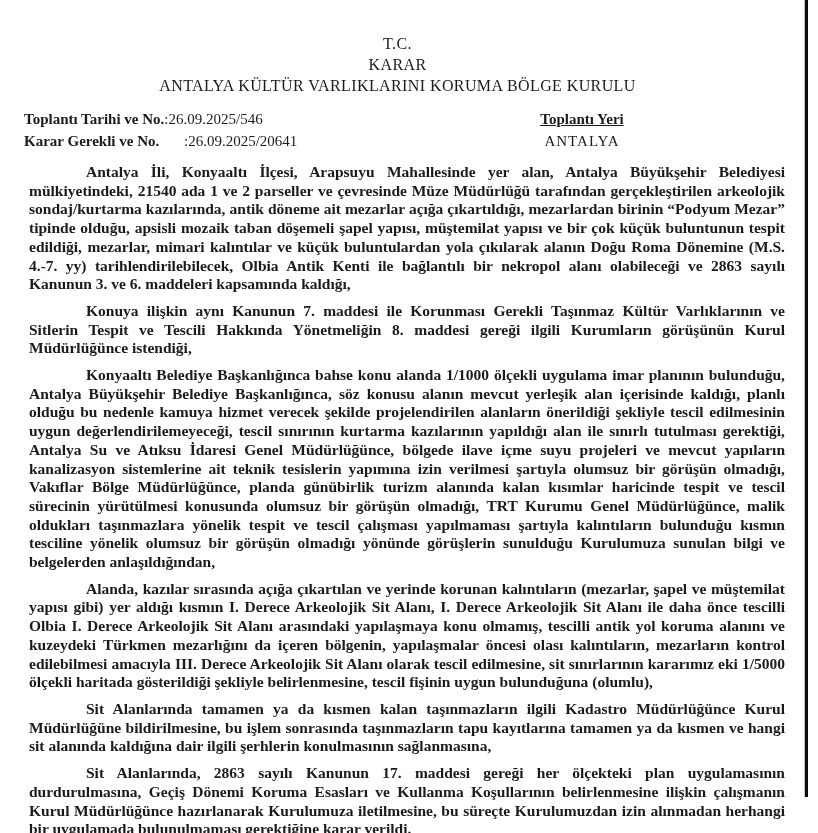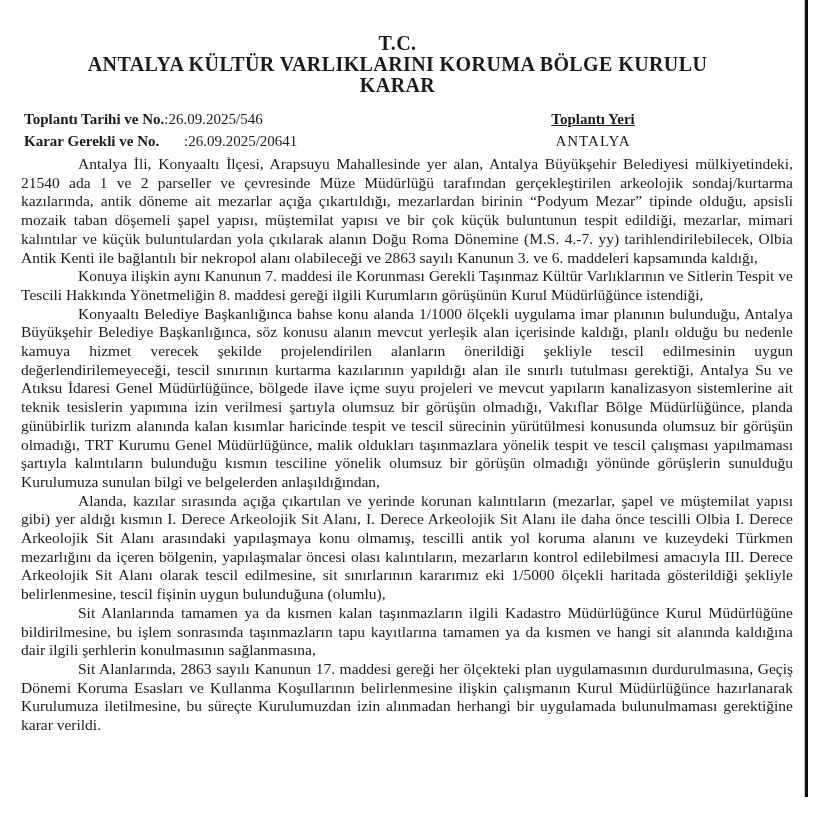--- a/index.html
+++ b/index.html
@@ -24,22 +24,22 @@
     height: 797px;
     background: #0d0d0d;
     box-shadow: -1px 0 1px rgba(0,0,0,0.25);
   }
   .doc-header {
     position: absolute;
     top: 33px;
     left: 0;
     width: 795px;
     text-align: center;
-    font-weight: bold;
-    font-size: 20px;
+    font-weight: normal;
+    font-size: 16px;
     line-height: 21px;
     letter-spacing: 0.4px;
   }
   .meta {
     position: absolute;
     top: 109px;
     left: 24px;
     width: 771px;
     font-size: 15px;
     line-height: 21.5px;
@@ -48,21 +48,21 @@
   .meta-label {
     display: inline-block;
     font-weight: bold;
   }
   .meta-label.w1 { min-width: 0; }
   .meta-label.w2 { min-width: 160px; }
   .meta-value { font-weight: normal; }
   .meta-right {
     position: absolute;
     top: 0;
-    left: 484px;
+    left: 473px;
     width: 170px;
     text-align: center;
   }
   .meta-right .place-label {
     font-weight: bold;
     text-decoration: underline;
   }
   .meta-right .place-value {
     font-weight: normal;
     letter-spacing: 1px;
@@ -70,35 +70,36 @@
   .doc-body {
     position: absolute;
     top: 155px;
     left: 21px;
     width: 772px;
     font-size: 15.5px;
     line-height: 18.7px;
     text-align: justify;
   }
   .doc-body p {
-    margin: 0;
+    margin: 8px;
     text-indent: 57px;
+    font-weight: bold;
   }
 </style>
 </head>
 <body>
 
 <div class="page">
 
   <div class="scan-line"></div>
 
   <div class="doc-header">
     <div>T.C.</div>
+    <div>KARAR</div>
     <div>ANTALYA KÜLTÜR VARLIKLARINI KORUMA BÖLGE KURULU</div>
-    <div>KARAR</div>
   </div>
 
   <div class="meta">
     <div class="meta-row">
       <span class="meta-label w1">Toplantı Tarihi ve No.</span><span class="meta-value">:26.09.2025/546</span>
     </div>
     <div class="meta-row">
       <span class="meta-label w2">Karar Gerekli ve No.</span><span class="meta-value">:26.09.2025/20641</span>
     </div>
     <div class="meta-right">

